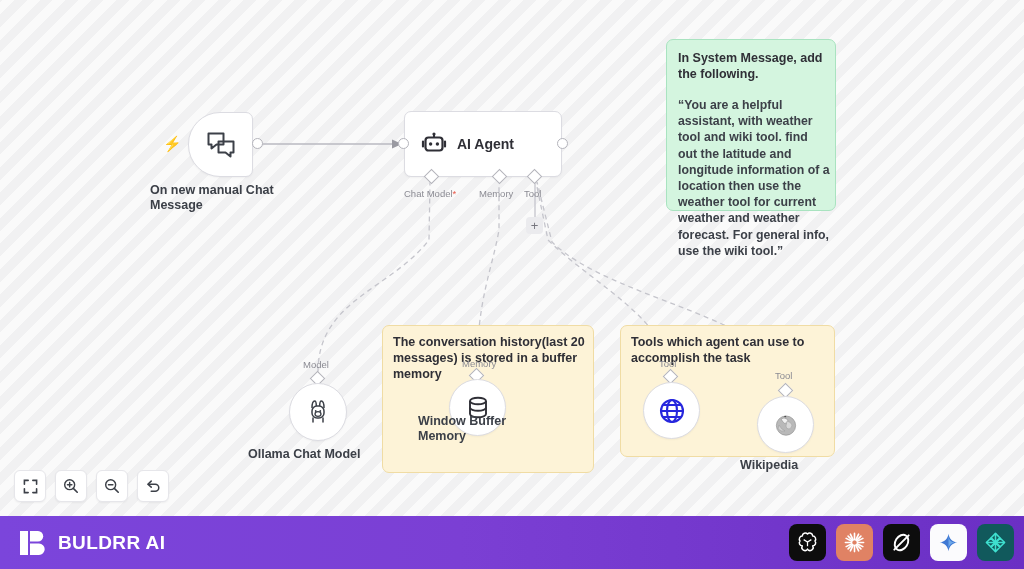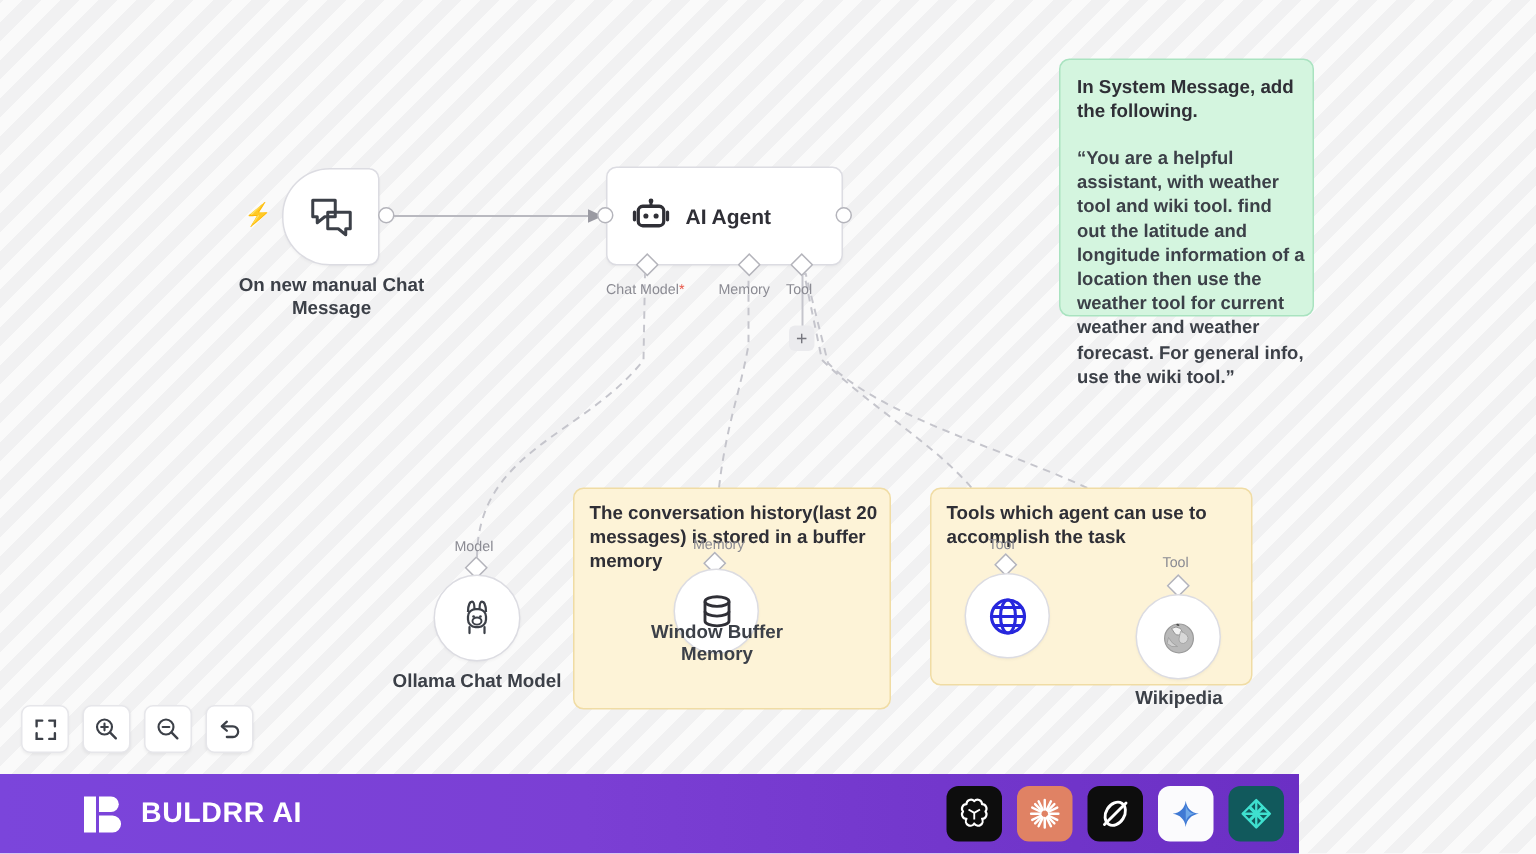--- a/index.html
+++ b/index.html
@@ -39,21 +39,20 @@
     border-radius: 7px;
     border: 1px solid;
   }
   .note-yellow {
     background: #fdf3d7;
     border-color: #f0dca4;
   }
   .note-green {
     background: #d4f5df;
     border-color: #a9e3c0;
-    margin-left: 40px;
   }
   .note-text {
     position: absolute;
     font-size: 12.5px;
     line-height: 16px;
     color: #2f2f36;
     font-weight: 700;
     white-space: pre-wrap;
   }
   .note-body {
@@ -88,21 +87,20 @@
     background: #ffffff;
     border: 1px solid #dcdce2;
     border-radius: 50%;
     display: flex;
     align-items: center;
     justify-content: center;
     box-shadow: 0 1px 2px rgba(0,0,0,0.04);
   }
   .node-caption {
     position: absolute;
-    text-align: center;
     font-size: 12.5px;
     line-height: 15px;
     font-weight: 700;
     color: #3c4048;
   }
   .agent-label {
     font-size: 14px;
     font-weight: 700;
     color: #2f2f36;
     margin-left: 10px;
@@ -163,25 +161,24 @@
     border-radius: 6px;
     display: flex; align-items: center; justify-content: center;
     box-shadow: 0 1px 2px rgba(0,0,0,0.05);
     color: #3c4048;
   }
 
   
   #footer {
     position: absolute;
     left: 0; bottom: 0;
-    width: 866px; height: 53px;
+    width: 1024px; height: 53px;
     background: linear-gradient(90deg, #7b45db 0%, #7b3fd4 45%, #6b2fc4 100%);
     display: flex;
     align-items: center;
-    padding-left: 36px;
   }
   .brand {
     display: flex; align-items: center;
     gap: 10px;
     margin-left: 18px;
   }
   .brand-name {
     color: #ffffff;
     font-size: 19px;
     font-weight: 700;

